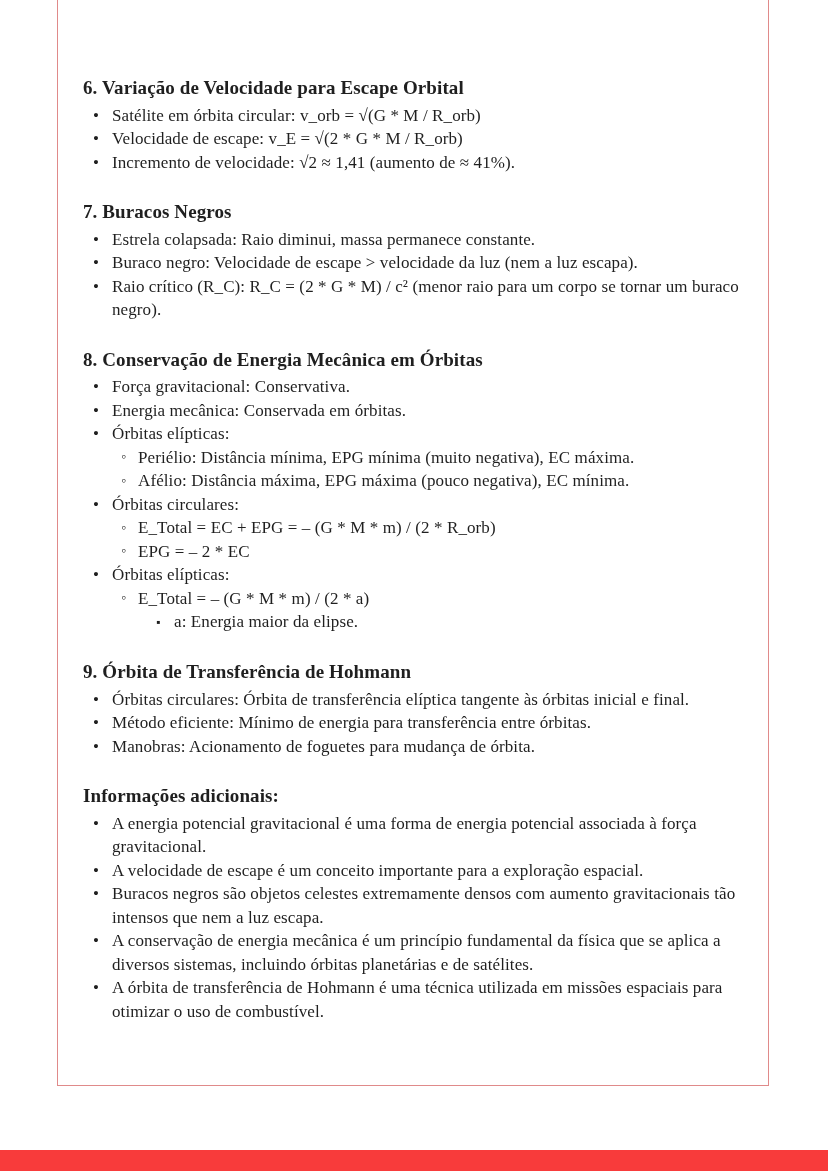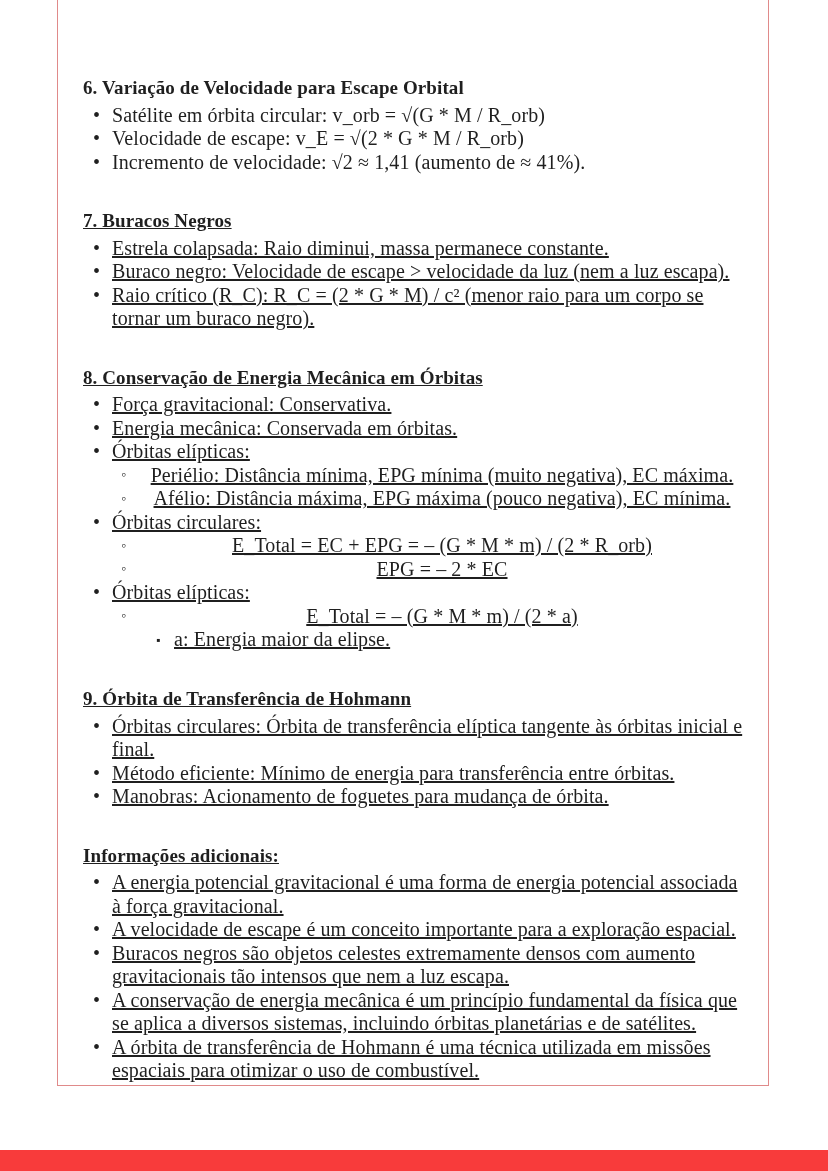--- a/index.html
+++ b/index.html
@@ -26,49 +26,48 @@
     background: #ffffff;
   }
   .doc-content {
     padding: 82px 22px 0 25px;
     box-sizing: border-box;
   }
   .doc-section {
     margin: 0;
   }
   .doc-section + .doc-section {
-    margin-top: 34px;
-    text-decoration: underline;
+    margin-top: 25px;
   }
   .section-title {
     margin: 0;
     font-size: 19px;
     font-weight: bold;
     line-height: 1.35;
     letter-spacing: 0.1px;
   }
   ul.bullet-list {
     list-style: none;
     margin: 3px 0 0 0;
     padding: 0;
   }
   ul.bullet-list li {
     position: relative;
-    font-size: 20px;
+    font-size: 17px;
     line-height: 23.5px;
     letter-spacing: 0.1px;
   }
   li.lvl1 { padding-left: 29px; }
   li.lvl1::before {
     content: "\2022";
     position: absolute;
     left: 10px;
     top: 0;
   }
-  li.lvl2 { padding-left: 55px; text-align: center; }
+  li.lvl2 { padding-left: 55px; }
   li.lvl2::before {
     content: "\25E6";
     position: absolute;
     left: 38px;
     top: -0.5px;
     font-size: 14px;
   }
   li.lvl3 { padding-left: 91px; }
   li.lvl3::before {
     content: "\25AA";

